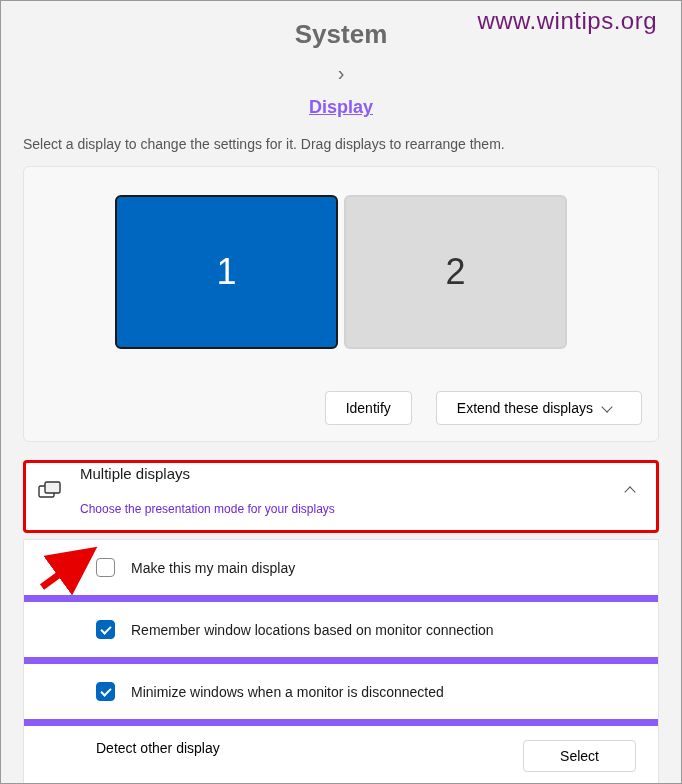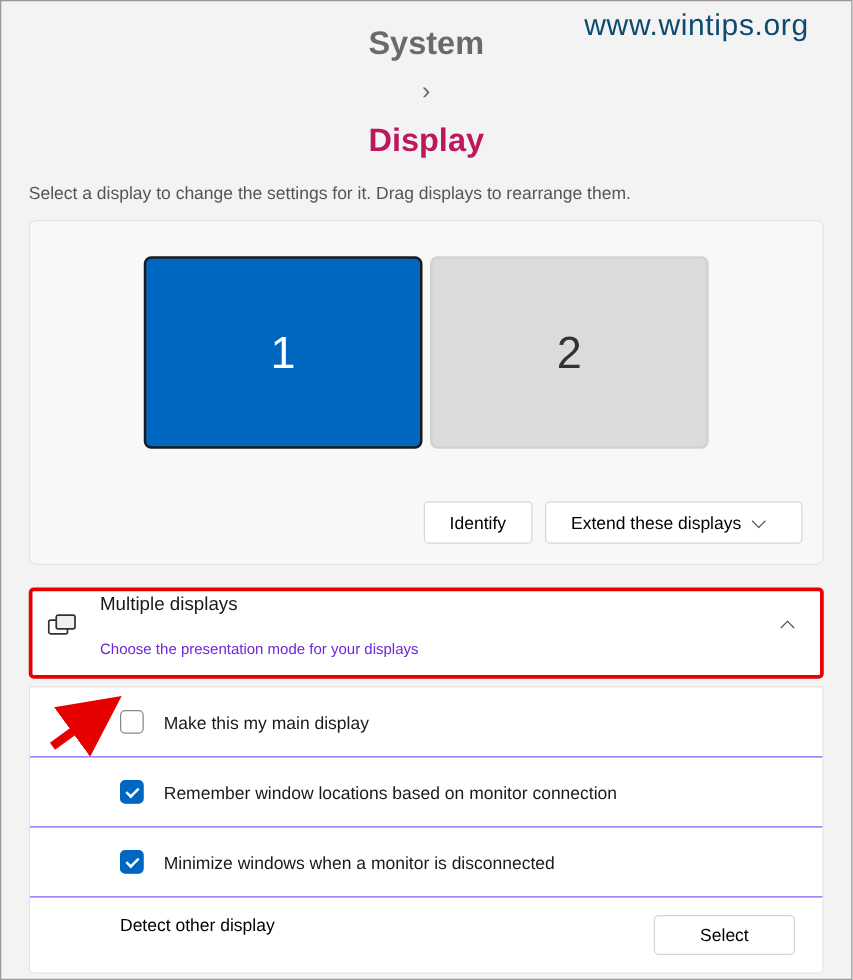--- a/index.html
+++ b/index.html
@@ -11,23 +11,23 @@
     body {
       background: #f3f3f3;
       width: 682px;
       height: 784px;
       position: relative;
       border: 1px solid #999;
     }
     .watermark {
       position: absolute;
       top: 6px;
-      right: 34px;
+      right: 24px;
       font-size: 24px;
-      color: #0c4a6e;
+      color: #701a75;
       font-weight: 400;
       letter-spacing: 0.5px;
       z-index: 10;
     }
     .container {
       padding: 18px 22px 0 22px;
     }
     .breadcrumb {
       display: flex;
       align-items: center;
@@ -38,23 +38,24 @@
     .breadcrumb-parent {
       font-size: 26px;
       font-weight: 600;
       color: #6a6a6a;
     }
     .breadcrumb-sep {
       font-size: 20px;
       color: #6a6a6a;
     }
     .breadcrumb-current {
-      font-size: 26px;
+      font-size: 18px;
       font-weight: 700;
-      color: #be185d;
+      color: #8b5cf6;
+      text-decoration: underline;
     }
     .helper-text {
       font-size: 14px;
       color: #555;
       margin-bottom: 14px;
     }
     .arrange-panel {
       background: #f8f8f8;
       border: 1px solid #e4e4e4;
       border-radius: 6px;
@@ -84,21 +85,21 @@
       border: 2px solid #1a1a1a;
     }
     .monitor.unselected {
       background: #dbdbdb;
       color: #333;
       border: 2px solid #d2d2d2;
     }
     .panel-buttons {
       display: flex;
       justify-content: flex-end;
-      gap: 10px;
+      gap: 24px;
     }
     .btn {
       background: #fff;
       border: 1px solid #d6d6d6;
       border-radius: 4px;
       padding: 8px 20px;
       font-size: 14px;
       cursor: pointer;
       display: flex;
       align-items: center;
@@ -152,21 +153,21 @@
       background: #fff;
       border: 1px solid #e4e4e4;
       border-radius: 0 0 4px 4px;
       position: relative;
     }
     .option-row {
       display: flex;
       align-items: center;
       gap: 16px;
       padding: 18px 22px 18px 72px;
-      border-bottom: 1px solid #8b5cf6;
+      border-bottom: 7px solid #8b5cf6;
       font-size: 14px;
       color: #1a1a1a;
     }
     .option-row:last-child {
       border-bottom: none;
     }
     .checkbox {
       width: 19px;
       height: 19px;
       border-radius: 4px;

